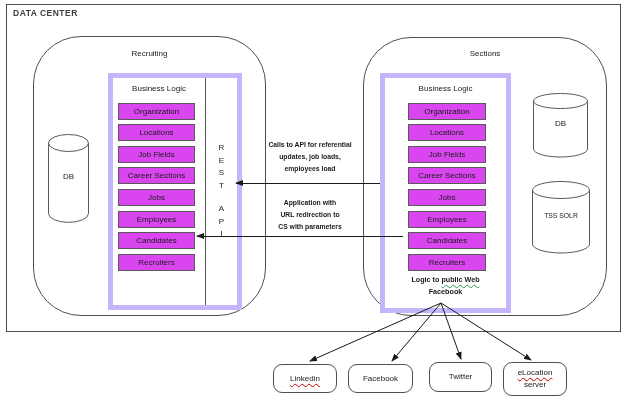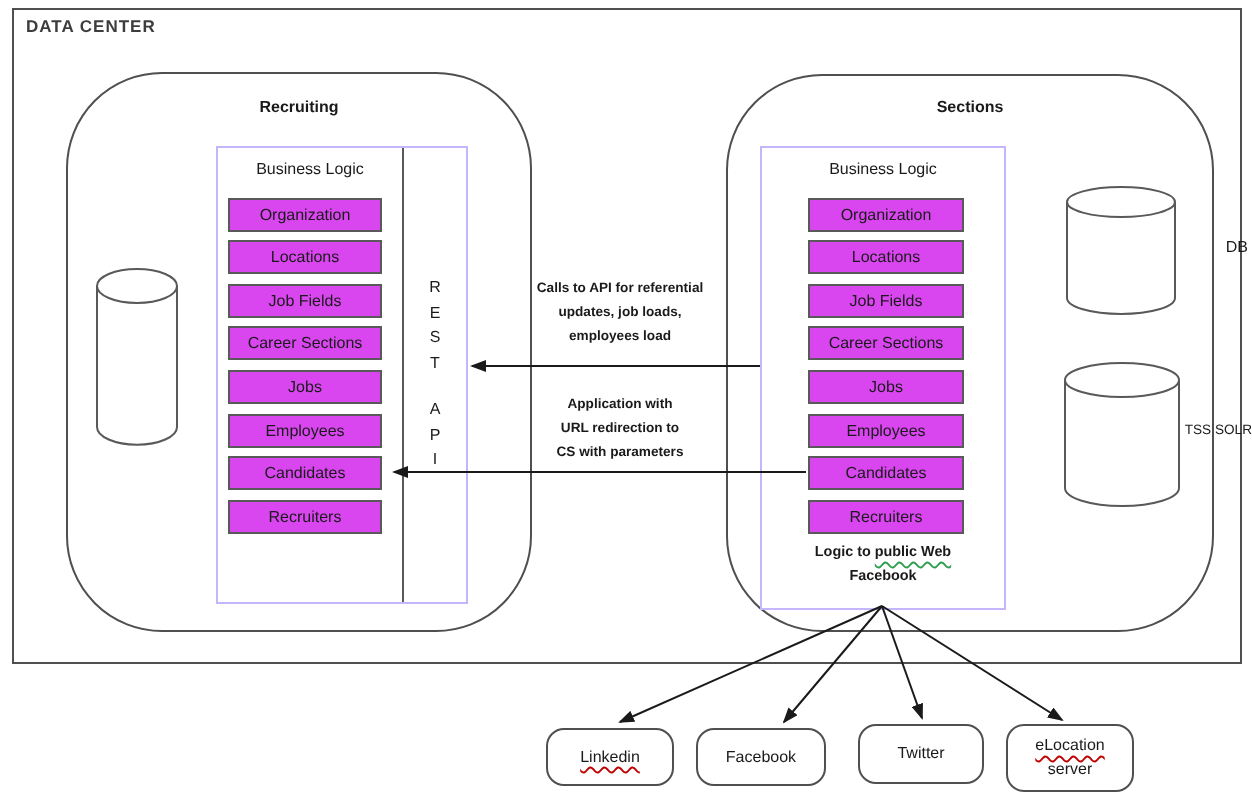--- a/index.html
+++ b/index.html
@@ -8,41 +8,41 @@
     font-family:"Liberation Sans",sans-serif;color:#1a1a1a;overflow:hidden;
   }
   .abs{position:absolute;}
   
   .outer-box{left:6px;top:4px;width:613px;height:326px;border:1px solid #4f4f4f;background:#ffffff;}
   .dc-label{left:13px;top:8px;font-size:8.5px;font-weight:bold;letter-spacing:.5px;color:#3d3d3d;}
   
   .group{border:1px solid #4f4f4f;border-radius:48px;background:#ffffff;}
   .group.recruiting{left:33px;top:36px;width:231px;height:278px;}
   .group.sourcing{left:363px;top:37px;width:242px;height:277px;}
-  .group-title{left:0;width:100%;text-align:center;font-size:8px;font-weight:bold;color:#1a1a1a;}
+  .group-title{left:0;width:100%;text-align:center;font-size:8px;font-weight:normal;color:#1a1a1a;}
   
-  .bl-box{border:1px solid #c4b5fd;background:#ffffff;}
+  .bl-box{border:5px solid #c4b5fd;background:#ffffff;}
   .bl-rec{left:108px;top:73px;width:124px;height:227px;}
   .bl-src{left:380px;top:73px;width:121px;height:230px;}
   .bl-title{top:6px;font-size:8px;color:#1a1a1a;text-align:center;}
   .bl-title.rec{left:0;width:92px;}
   .bl-title.src{left:0;width:100%;}
   .module{
     border:1px solid #595959;height:17px;display:flex;align-items:center;justify-content:center;
     font-size:8px;color:#1a1a1a;background:#d946ef;box-sizing:border-box;
   }
   .mod-rec{left:5px;width:77px;}
   .mod-src{left:23px;width:78px;}
   .rest-col{left:92px;top:0;width:31px;height:100%;border-left:1px solid #595959;}
   .vletters{left:0;width:100%;text-align:center;font-size:8px;line-height:12.5px;white-space:pre-line;color:#1a1a1a;}
   .rest-txt{top:64px;}
   .api-txt{top:125px;}
   
   .cylinder{background:transparent;}
-  .cyl-label{left:0;width:100%;text-align:right;color:#1a1a1a;padding-left:36px;}
+  .cyl-label{left:0;width:100%;text-align:center;color:#1a1a1a;}
   
   .note{font-size:6.8px;font-weight:bold;line-height:12.2px;text-align:center;white-space:pre-line;color:#1a1a1a;}
   .note-1{left:254px;top:139px;width:112px;}
   .note-2{left:256px;top:197px;width:108px;}
   .ws-note{left:0;top:196px;width:100%;text-align:center;font-size:7.2px;font-weight:bold;line-height:11.5px;color:#1a1a1a;}
   .wavy-red{text-decoration:underline wavy #c00000;text-decoration-thickness:.6px;text-underline-offset:2px;}
   .wavy-green{text-decoration:underline wavy #2e9e4f;text-decoration-thickness:.6px;text-underline-offset:2px;}
   
   .ext-box{
     border:1px solid #4f4f4f;border-radius:9px;background:#ffffff;box-sizing:border-box;

